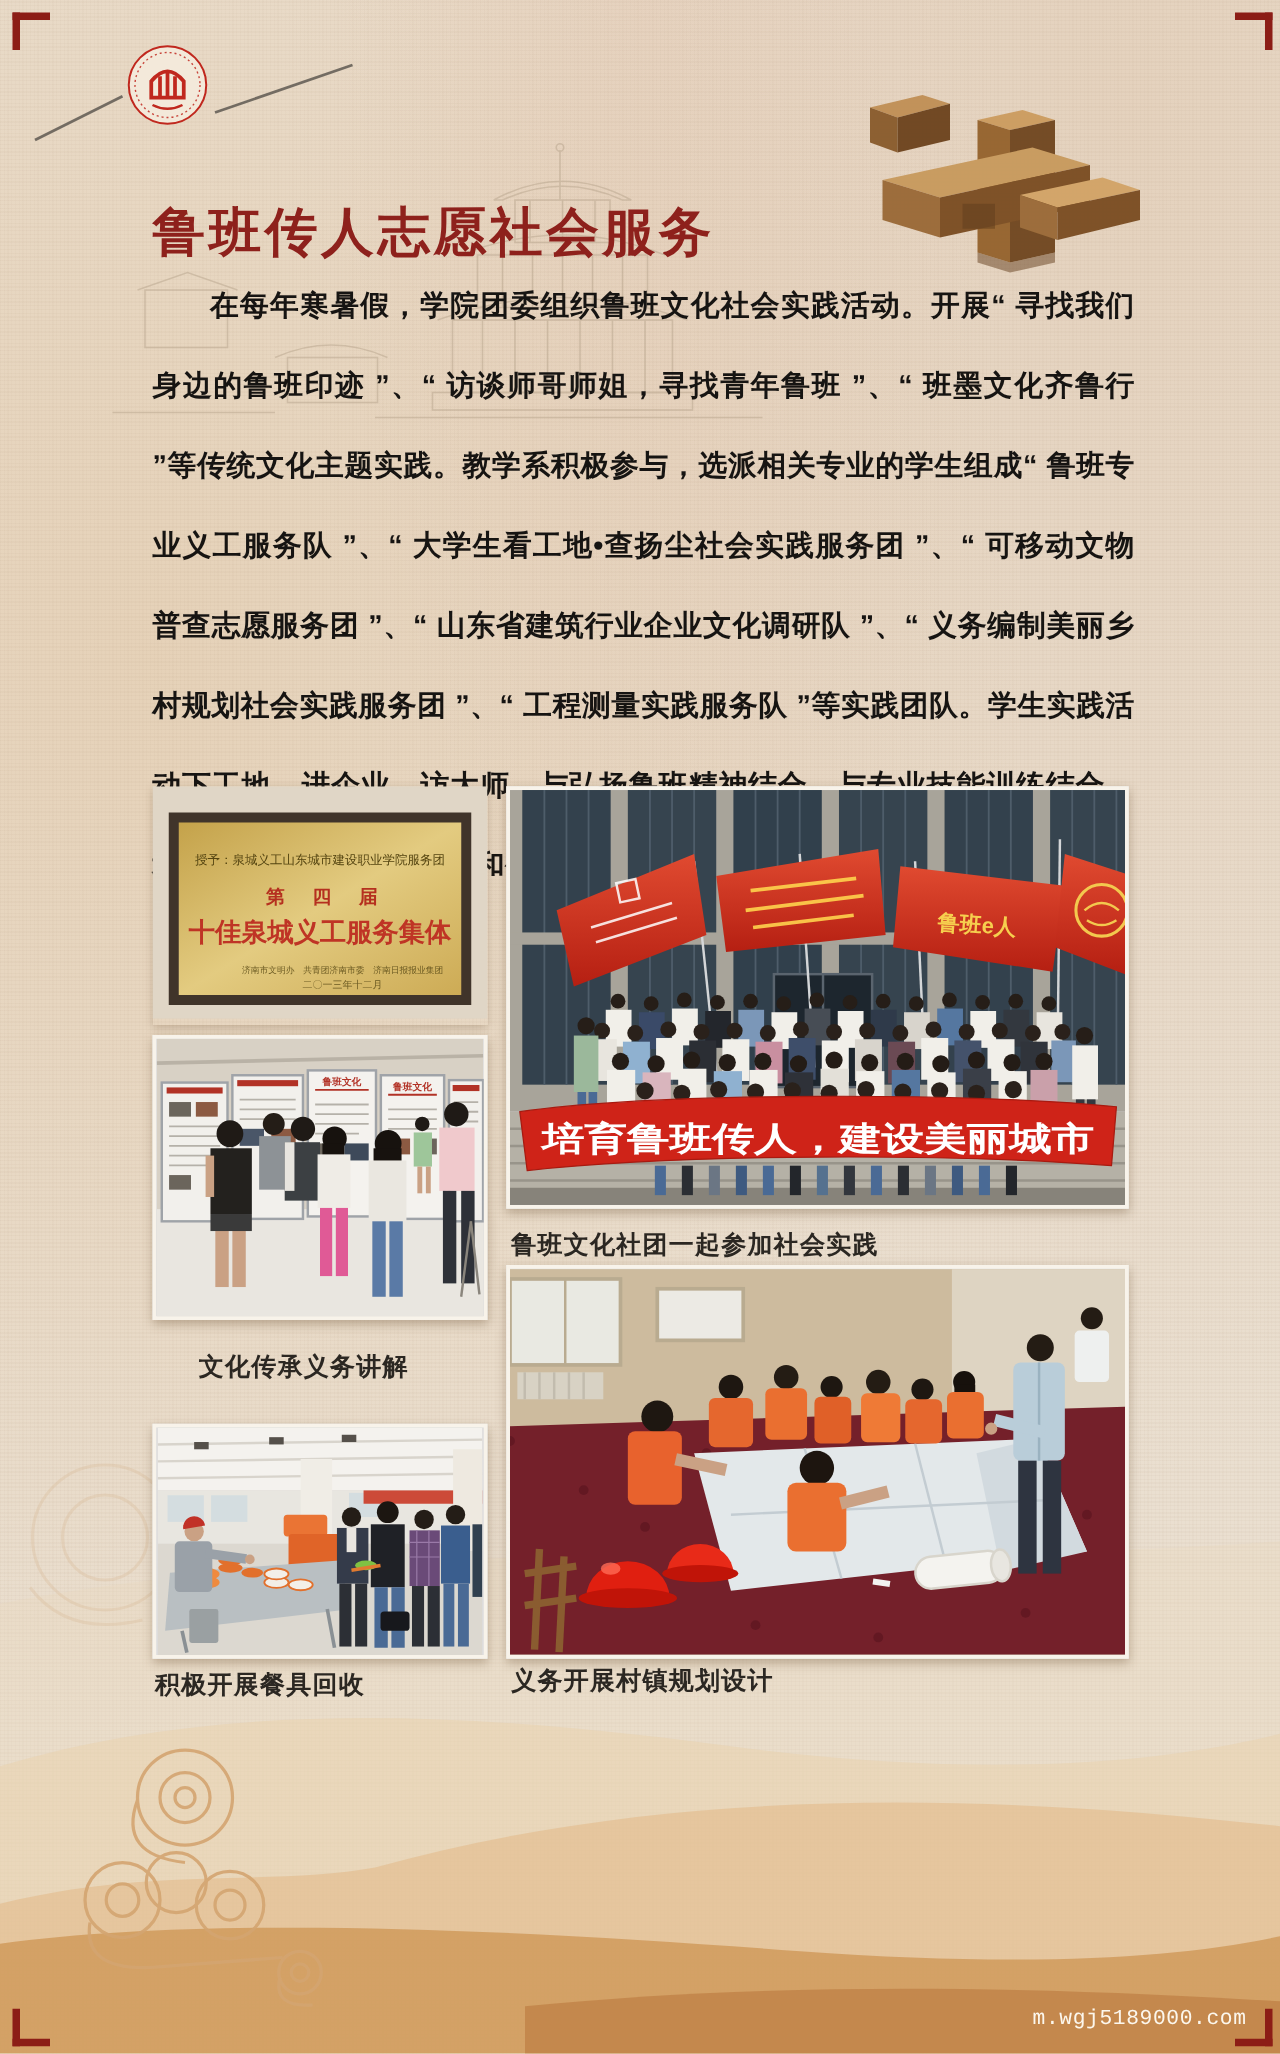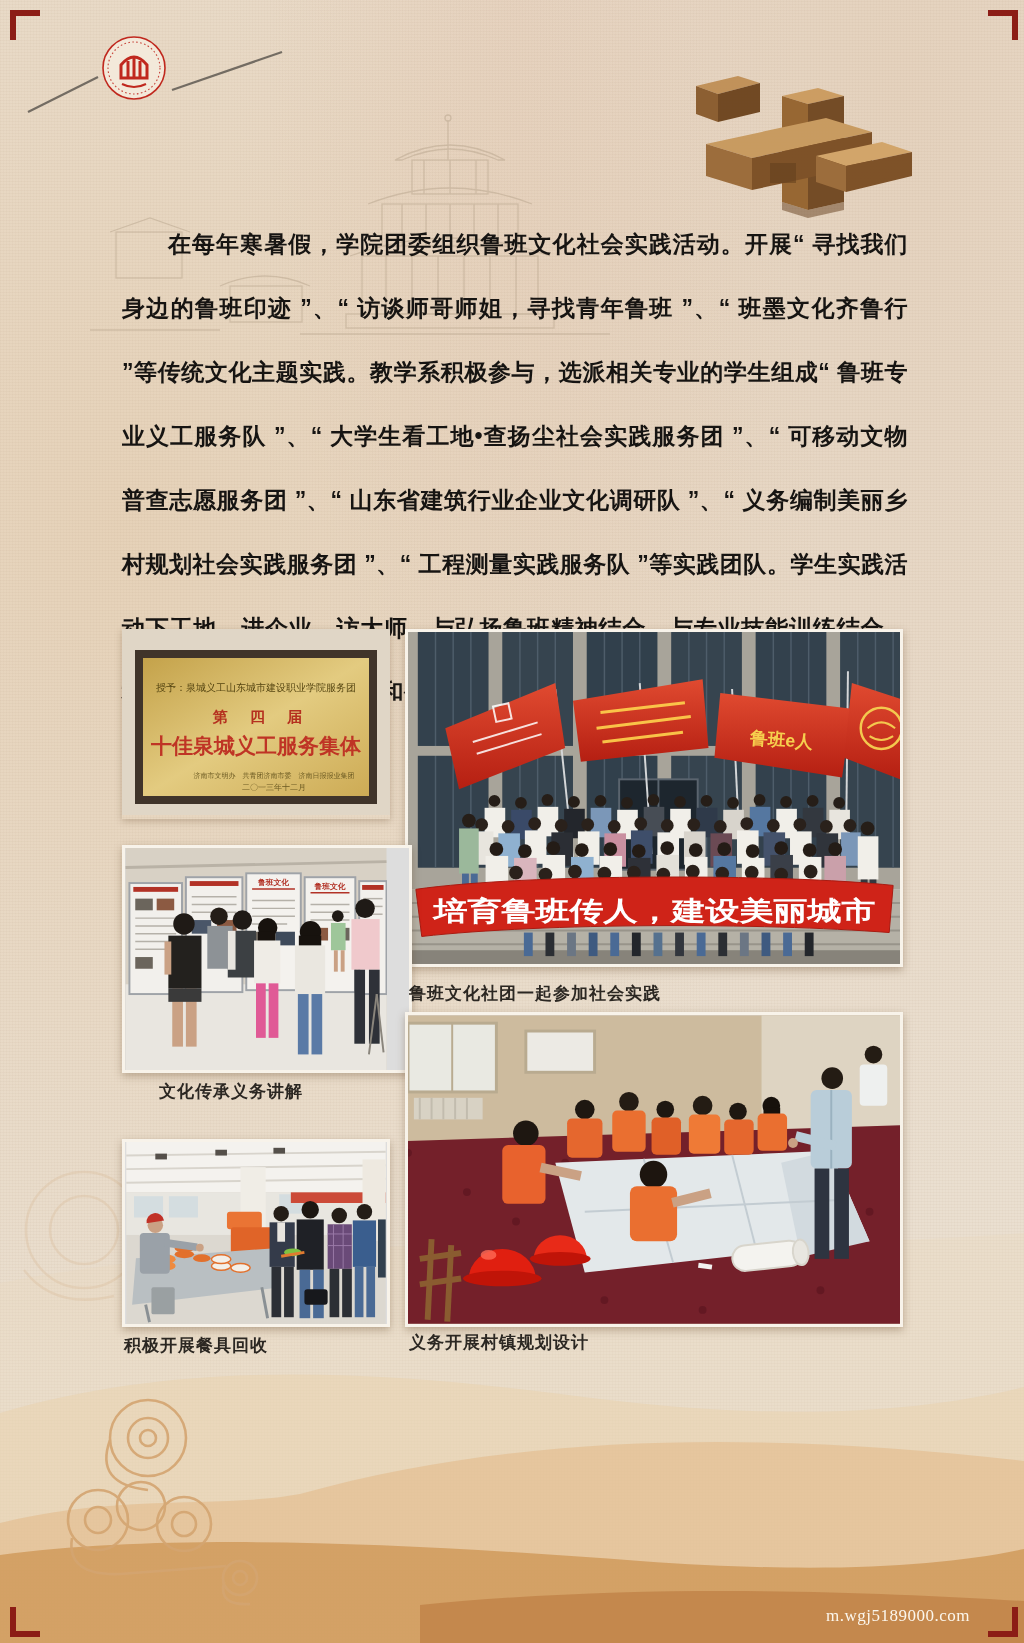--- a/index.html
+++ b/index.html
@@ -27,24 +27,24 @@
   }
   .body-text{
     position:absolute;left:122px;top:212px;width:786px;
     font-size:23px;line-height:64px;letter-spacing:.5px;color:#161412;
     text-align:justify;text-indent:2em;font-weight:600;z-index:3;margin:0;
   }
   .photo{position:absolute;z-index:3;box-sizing:border-box;
     border:3px solid #f8f3ea;box-shadow:0 3px 8px rgba(95,65,35,.35);background:#ddd;}
   .photo svg{display:block;}
   .photo-plain{position:absolute;z-index:3;box-shadow:0 2px 7px rgba(95,65,35,.30);}
-  .caption{position:absolute;z-index:4;font-size:17px;color:#2b2722;letter-spacing:1px;font-weight:600;}
+  .caption{position:absolute;z-index:4;font-size:20px;color:#2b2722;letter-spacing:1px;font-weight:600;}
   .watermark{
     position:absolute;left:826px;top:1606px;z-index:8;color:#fffdf6;
-    font-family:Liberation Serif, serif;font-size:17px;letter-spacing:.5px;opacity:.95;
+    font-family:Liberation Mono, monospace;font-size:17px;letter-spacing:.5px;opacity:.95;
   }
   .decor{pointer-events:none;}
 </style>
 </head>
 <body>
 
 <div class="poster">
 
   <svg class="abs decor" style="left:50px;top:72px;opacity:.45;z-index:1;" width="680" height="280" viewBox="0 0 680 280">
     <g fill="none" stroke="#b3a088" stroke-width="1.3">
@@ -107,20 +107,21 @@
       <polygon points="20,84 66,98 66,130 20,116" fill="#9a6a38"></polygon>
       <polygon points="66,98 186,72 186,104 66,130" fill="#7b4e24"></polygon>
       <rect x="84" y="103" width="26" height="20" fill="#5f3a18" opacity=".55"></rect>
       <polygon points="130,96 196,82 226,92 160,106" fill="#d2a468"></polygon>
       <polygon points="130,96 160,106 160,132 130,122" fill="#9a6a38"></polygon>
       <polygon points="160,106 226,92 226,116 160,132" fill="#7b4e24"></polygon>
       <polygon points="96,142 122,150 158,142 158,150 122,158 96,150" fill="#5f3a18" opacity=".5"></polygon>
     </g>
   </svg>
 
+  <h1 class="page-title">鲁班传人志愿社会服务</h1>
 
   <p class="body-text">在每年寒暑假，学院团委组织鲁班文化社会实践活动。开展“ 寻找我们身边的鲁班印迹 ”、“ 访谈师哥师姐，寻找青年鲁班 ”、“ 班墨文化齐鲁行 ”等传统文化主题实践。教学系积极参与，选派相关专业的学生组成“ 鲁班专业义工服务队 ”、“ 大学生看工地•查扬尘社会实践服务团 ”、“ 可移动文物普查志愿服务团 ”、“ 山东省建筑行业企业文化调研队 ”、“ 义务编制美丽乡村规划社会实践服务团 ”、“ 工程测量实践服务队 ”等实践团队。学生实践活动下工地、进企业、访大师，与弘扬鲁班精神结合，与专业技能训练结合，培养学生的团队协作意识和创新能力，提高学生社会交往和适应素质。</p>
 
   <div class="photo-plain" style="left:122px;top:629px;">
     <svg width="268" height="186" viewBox="0 0 268 186">
       <defs>
         <linearGradient id="goldg" x1="0" y1="0" x2="1" y2="1">
           <stop offset="0" stop-color="#c4a24a"></stop>
             <stop offset=".5" stop-color="#e3cb80"></stop>
             <stop offset="1" stop-color="#cdab55"></stop>
@@ -355,21 +356,21 @@
       </g>
 
       <g>
         <path d="M8,262 C120,246 380,246 494,258 L490,306 C360,296 140,296 14,310 Z" fill="#cf2318" stroke="#a81a10" stroke-width="1"></path>
         <text x="251" y="293" text-anchor="middle" font-size="27" font-weight="bold" fill="#ffffff" textLength="450" lengthAdjust="spacingAndGlyphs">培育鲁班传人，建设美丽城市</text>
       </g>
     </svg>
   </div>
   <div class="caption" style="left:409px;top:982px;">鲁班文化社团一起参加社会实践</div>
 
-  <div class="photo" style="left:122px;top:845px;width:290px;height:228px;">
+  <div class="photo" style="left:122px;top:828px;width:268px;height:228px;">
     <svg width="262" height="222" viewBox="0 0 268 228">
       <rect width="268" height="228" fill="#d8d1c5"></rect>
       <rect y="140" width="268" height="88" fill="#e9e6e0"></rect>
       <line x1="0" y1="20" x2="268" y2="14" stroke="#b9b2a6" stroke-width="3"></line>
       <g>
         <g>
           <rect x="4" y="36" width="54" height="114" fill="#f2f0ec" stroke="#9fa3a8" stroke-width="2"></rect>
           <rect x="8" y="40" width="46" height="5" fill="#b23226"></rect>
           <rect x="10" y="52" width="18" height="12" fill="#6b655c"></rect>
             <rect x="32" y="52" width="18" height="12" fill="#8c5a42"></rect>

